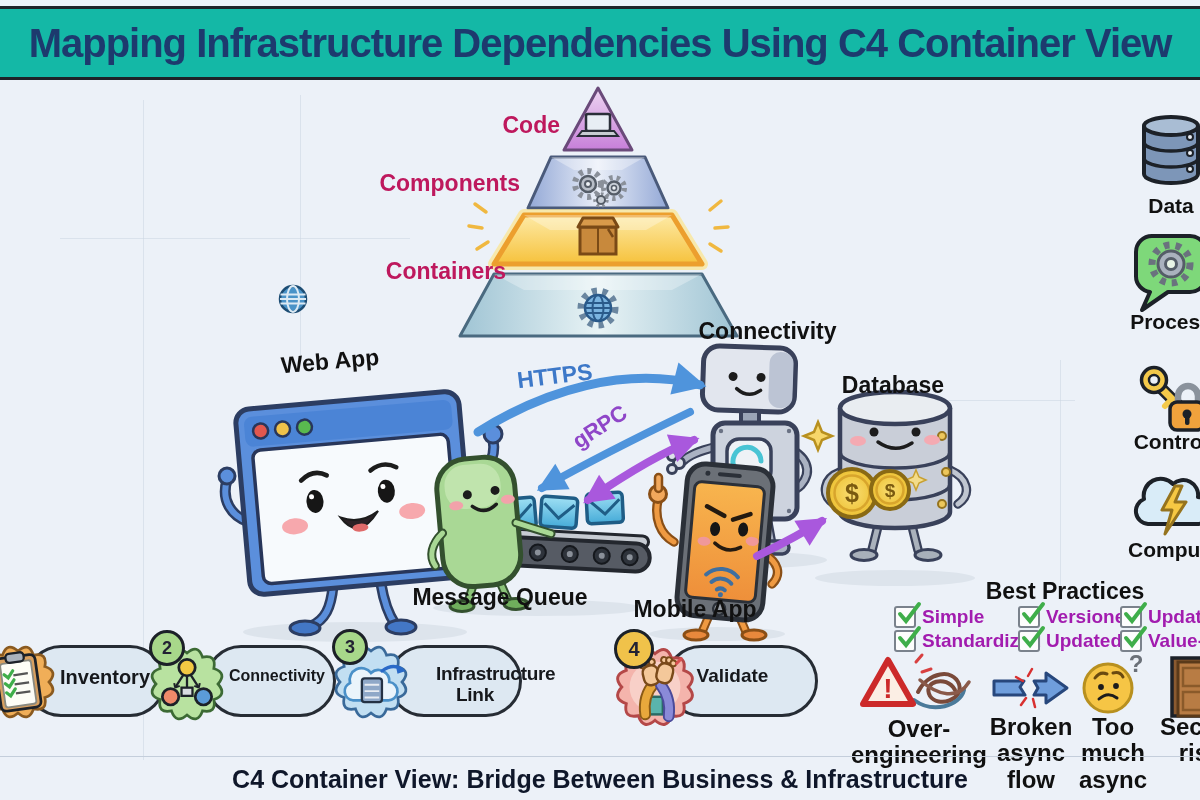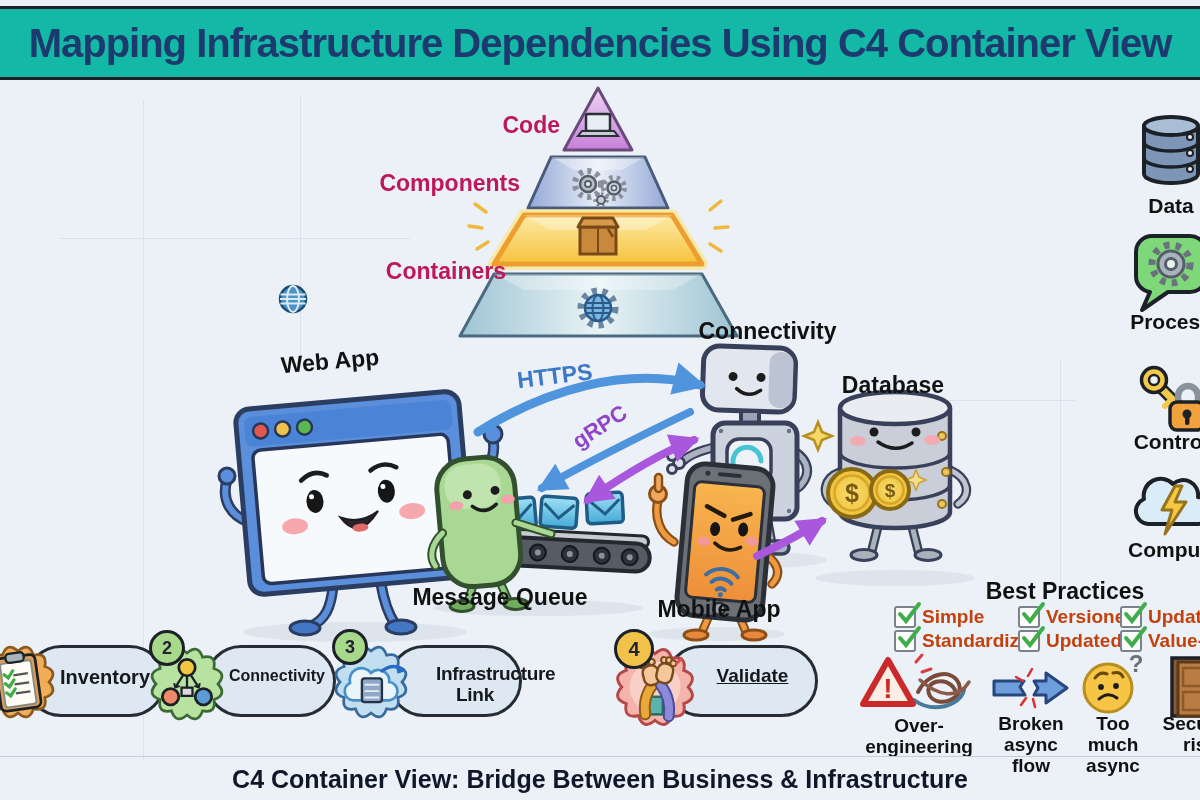--- a/index.html
+++ b/index.html
@@ -23,22 +23,22 @@
   .pill{position:absolute;height:66px;background:#dde8f2;border:3px solid #262c34;border-radius:36px;}
   .pill-label{position:absolute;font-weight:bold;color:#16181c;text-align:center;line-height:1.08;}
   .badge{position:absolute;border-radius:50%;border:3px solid #1c2128;font-weight:bold;color:#223;
          display:flex;align-items:center;justify-content:center;z-index:6;}
   
   .bp-title{position:absolute;font-weight:bold;font-size:23px;color:#101010;text-align:center;}
   .bp-item{position:absolute;display:flex;align-items:center;gap:6px;height:22px;}
   .bp-check{width:18px;height:18px;border:2.5px solid #7a828c;border-radius:3px;background:#fdfdfd;
             position:relative;flex:0 0 auto;}
   .bp-check svg{position:absolute;left:1px;top:-6px;overflow:visible;}
-  .bp-text{font-weight:bold;font-size:19px;color:#c2410c;white-space:nowrap;}
-  .ap-label{position:absolute;font-weight:bold;font-size:19px;color:#101010;text-align:center;line-height:1.1;}
+  .bp-text{font-weight:bold;font-size:19px;color:#a21caf;white-space:nowrap;}
+  .ap-label{position:absolute;font-weight:bold;font-size:24px;color:#101010;text-align:center;line-height:1.1;}
   
   .footer{position:absolute;left:0;right:0;top:756px;height:44px;border-top:1px solid #c4cedb;}
   .footer div{position:absolute;left:0;right:0;top:8px;text-align:center;
               font-size:25px;font-weight:bold;color:#0f172a;}
   svg{position:absolute;overflow:visible;}
 </style>
 </head>
 <body>
 
 <svg width="0" height="0" style="position:absolute" aria-hidden="true">
@@ -390,21 +390,21 @@
   <path d="M588,500 C626,474 662,452 694,440" stroke="#a958dd" stroke-width="8" fill="none" stroke-linecap="round" marker-start="url(#mhPurple)" marker-end="url(#mhPurple)"></path>
   <path d="M757,556 C782,544 804,532 822,521" stroke="#a958dd" stroke-width="8" fill="none" stroke-linecap="round" marker-end="url(#mhPurple)"></path>
 </svg>
 
 <div class="edge-label" style="left:517px;top:360px;width:120px;color:#3d78c8;transform:rotate(-7deg);font-size:23px;">HTTPS</div>
 <div class="edge-label" style="left:570px;top:414px;color:#8f46c8;transform:rotate(-33deg);">gRPC</div>
 
 <div class="char-label" style="left:250px;top:348px;width:160px;transform:rotate(-5deg);">Web App</div>
 <div class="char-label" style="left:400px;top:584px;width:200px;">Message Queue</div>
 <div class="char-label" style="left:680px;top:318px;width:175px;">Connectivity</div>
-<div class="char-label" style="left:634px;top:596px;width:170px;">Mobile App</div>
+<div class="char-label" style="left:610px;top:596px;width:170px;">Mobile App</div>
 <div class="char-label" style="left:808px;top:372px;width:170px;">Database</div>
 
 <svg style="left:1128px;top:112px;" width="86" height="82" viewBox="0 0 86 82">
   <path d="M16,14 V62 A27,9 0 0 0 70,62 V14" fill="#7d96b8" stroke="#1c2128" stroke-width="4"></path>
   <path d="M16,30 A27,9 0 0 0 70,30" fill="none" stroke="#1c2128" stroke-width="3.5"></path>
   <path d="M16,46 A27,9 0 0 0 70,46" fill="none" stroke="#1c2128" stroke-width="3.5"></path>
   <ellipse cx="43" cy="14" rx="27" ry="9" fill="#a9bdd4" stroke="#1c2128" stroke-width="4"></ellipse>
   <circle cx="62" cy="25" r="3" fill="#e8ecf2" stroke="#1c2128" stroke-width="2"></circle>
   <circle cx="62" cy="41" r="3" fill="#e8ecf2" stroke="#1c2128" stroke-width="2"></circle>
   <circle cx="62" cy="57" r="3" fill="#e8ecf2" stroke="#1c2128" stroke-width="2"></circle>
@@ -494,21 +494,21 @@
     <circle cx="4" cy="-13" r="3" fill="#f4c89a" stroke="#7a4a1a" stroke-width="2"></circle>
   </g>
   <g transform="translate(48,24) rotate(14)">
     <rect x="-8" y="-10" width="16" height="20" rx="7" fill="#f4c89a" stroke="#7a4a1a" stroke-width="2.5"></rect>
     <circle cx="-4" cy="-13" r="3" fill="#f4c89a" stroke="#7a4a1a" stroke-width="2"></circle>
     <circle cx="1" cy="-14" r="3" fill="#f4c89a" stroke="#7a4a1a" stroke-width="2"></circle>
     <circle cx="6" cy="-12" r="3" fill="#f4c89a" stroke="#7a4a1a" stroke-width="2"></circle>
   </g>
   <path d="M18,16 l-5,-5 M60,14 l5,-5" stroke="#d85050" stroke-width="3" stroke-linecap="round"></path>
 </svg>
-<div class="pill-label" style="left:700px;top:666px;width:105px;font-size:19px;text-decoration:underline;">Validate</div>
+<div class="pill-label" style="left:680px;top:666px;width:105px;font-size:19px;">Validate</div>
 
 <div class="bp-title" style="left:940px;top:578px;width:250px;">Best Practices</div>
 
 <div class="bp-item" style="left:894px;top:606px;">
   <span class="bp-check">
       <svg width="24" height="24" viewBox="0 0 24 24">
         <path d="M3,12 l6,7 L22,2" stroke="#3fae4a" stroke-width="4" fill="none" stroke-linecap="round"></path>
       </svg>
     </span>
   <span class="bp-text">Simple</span>

